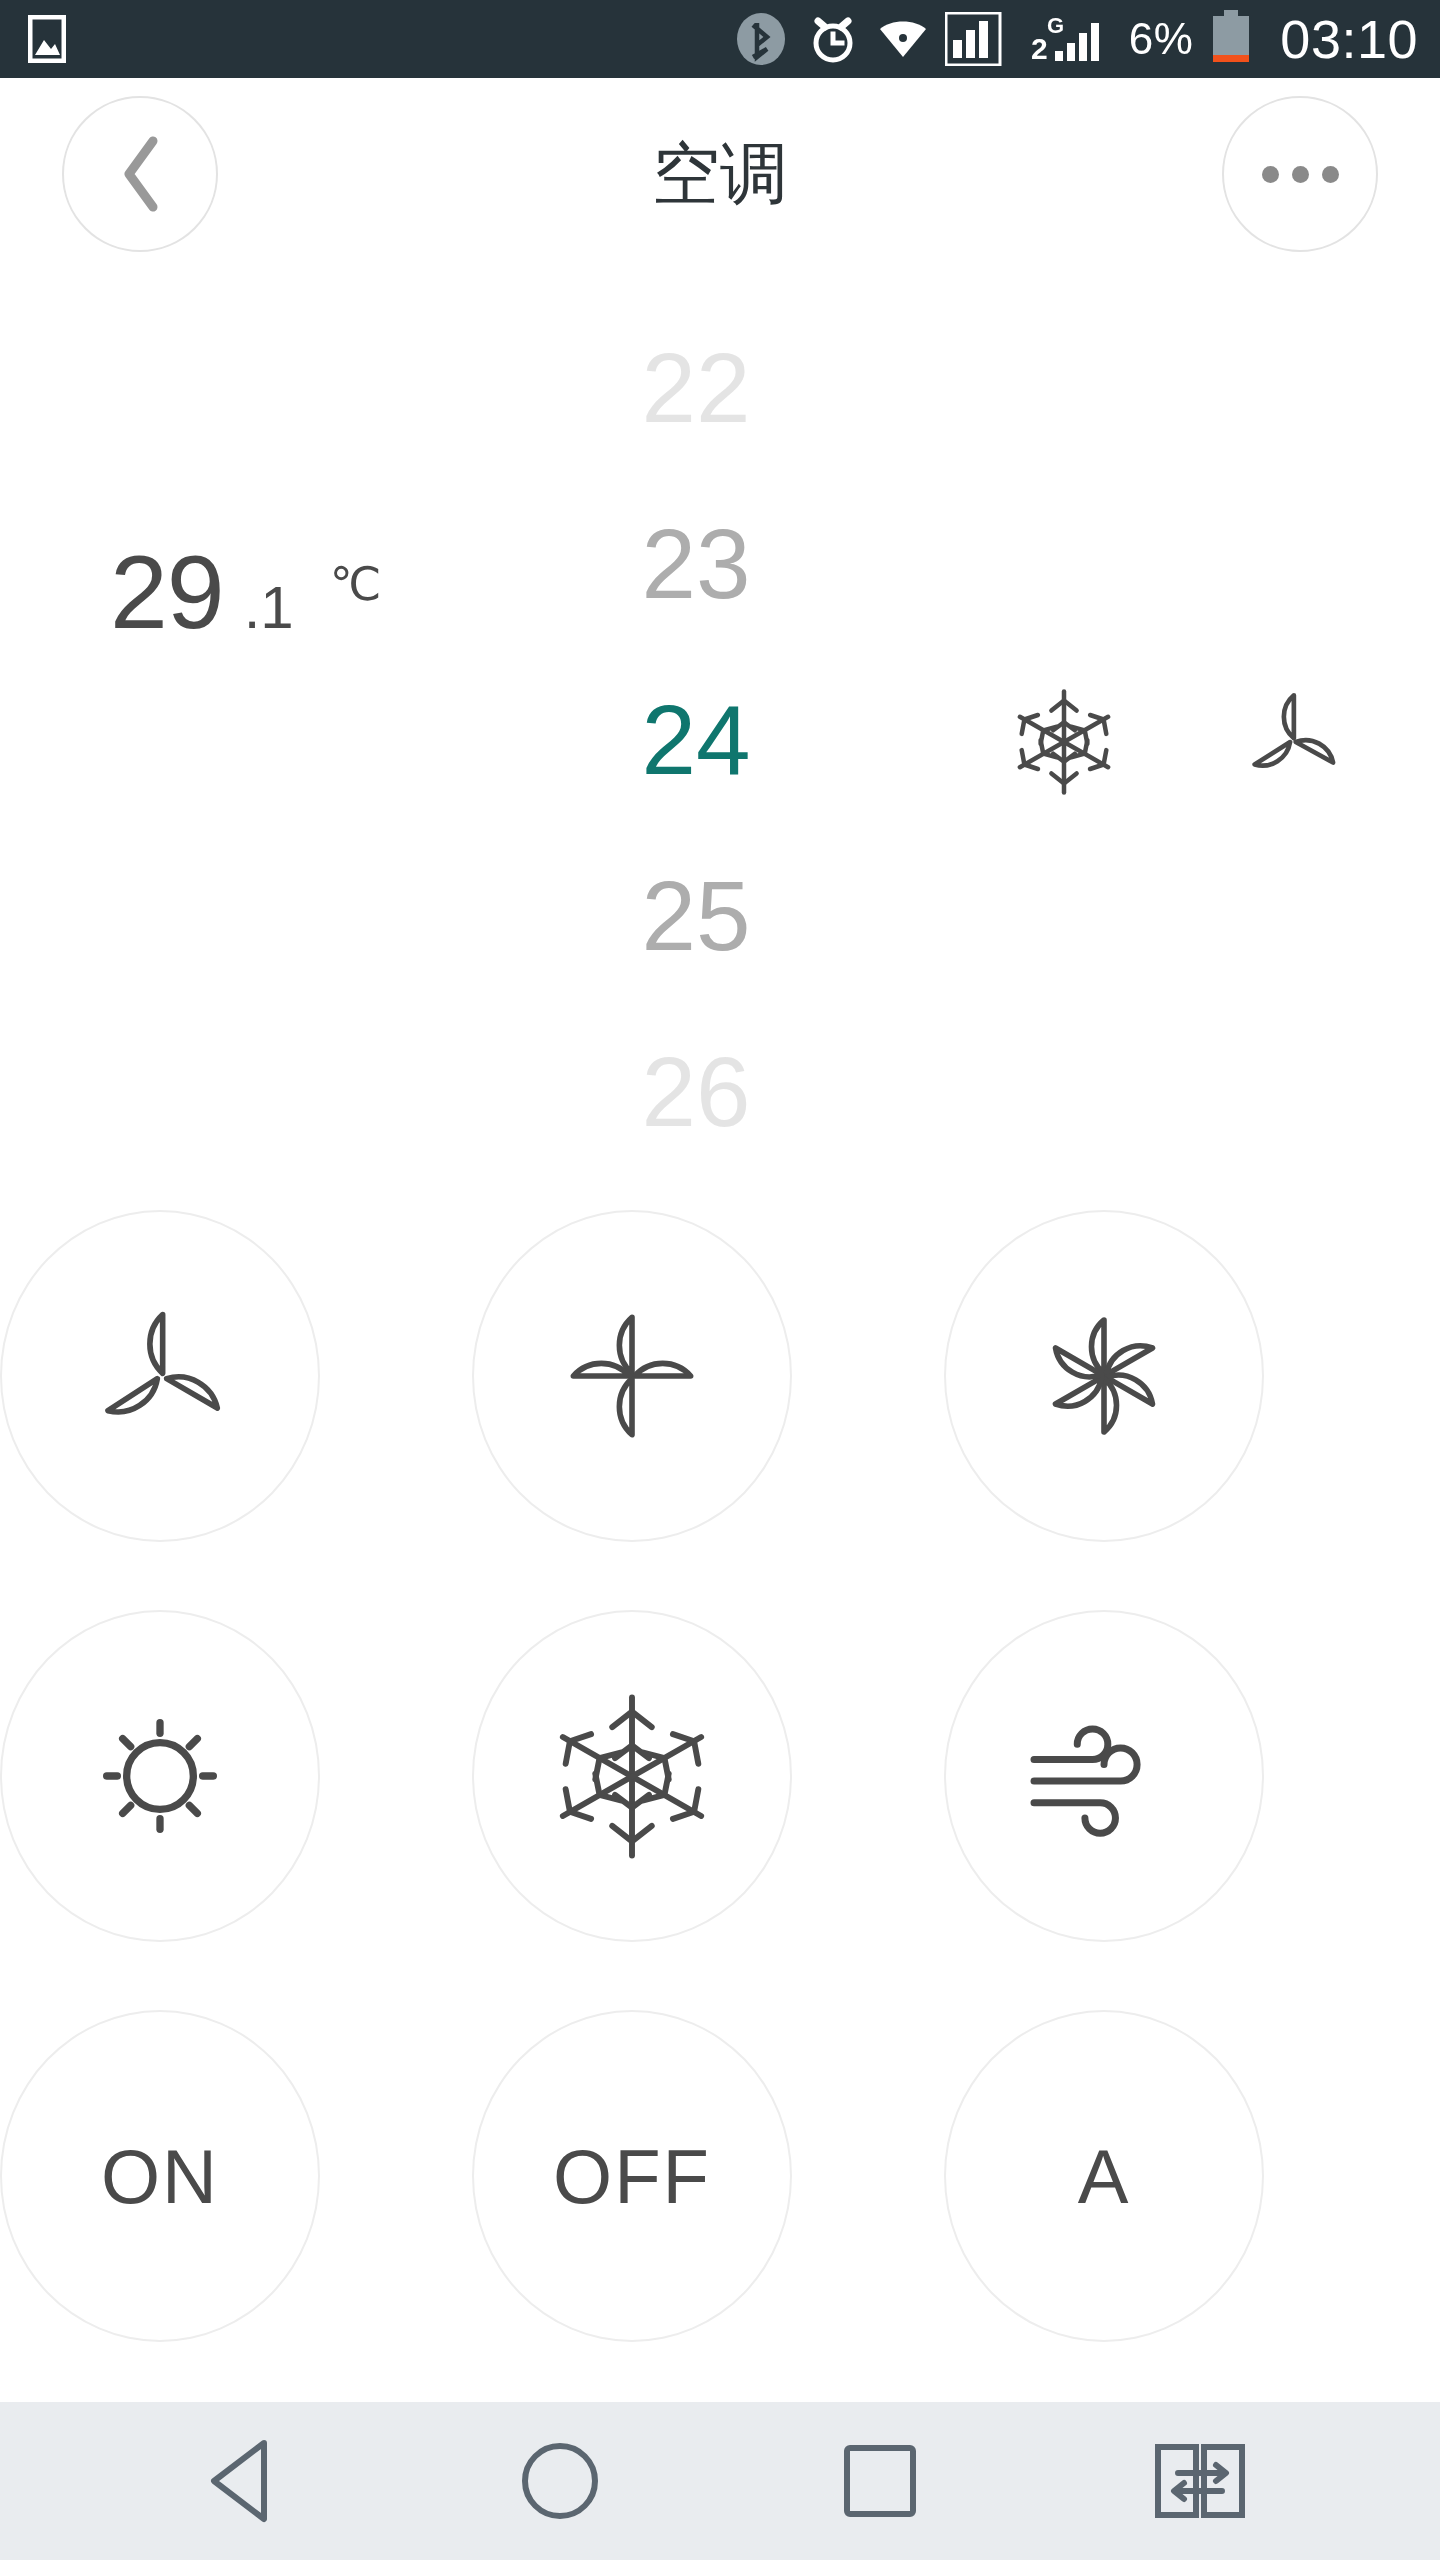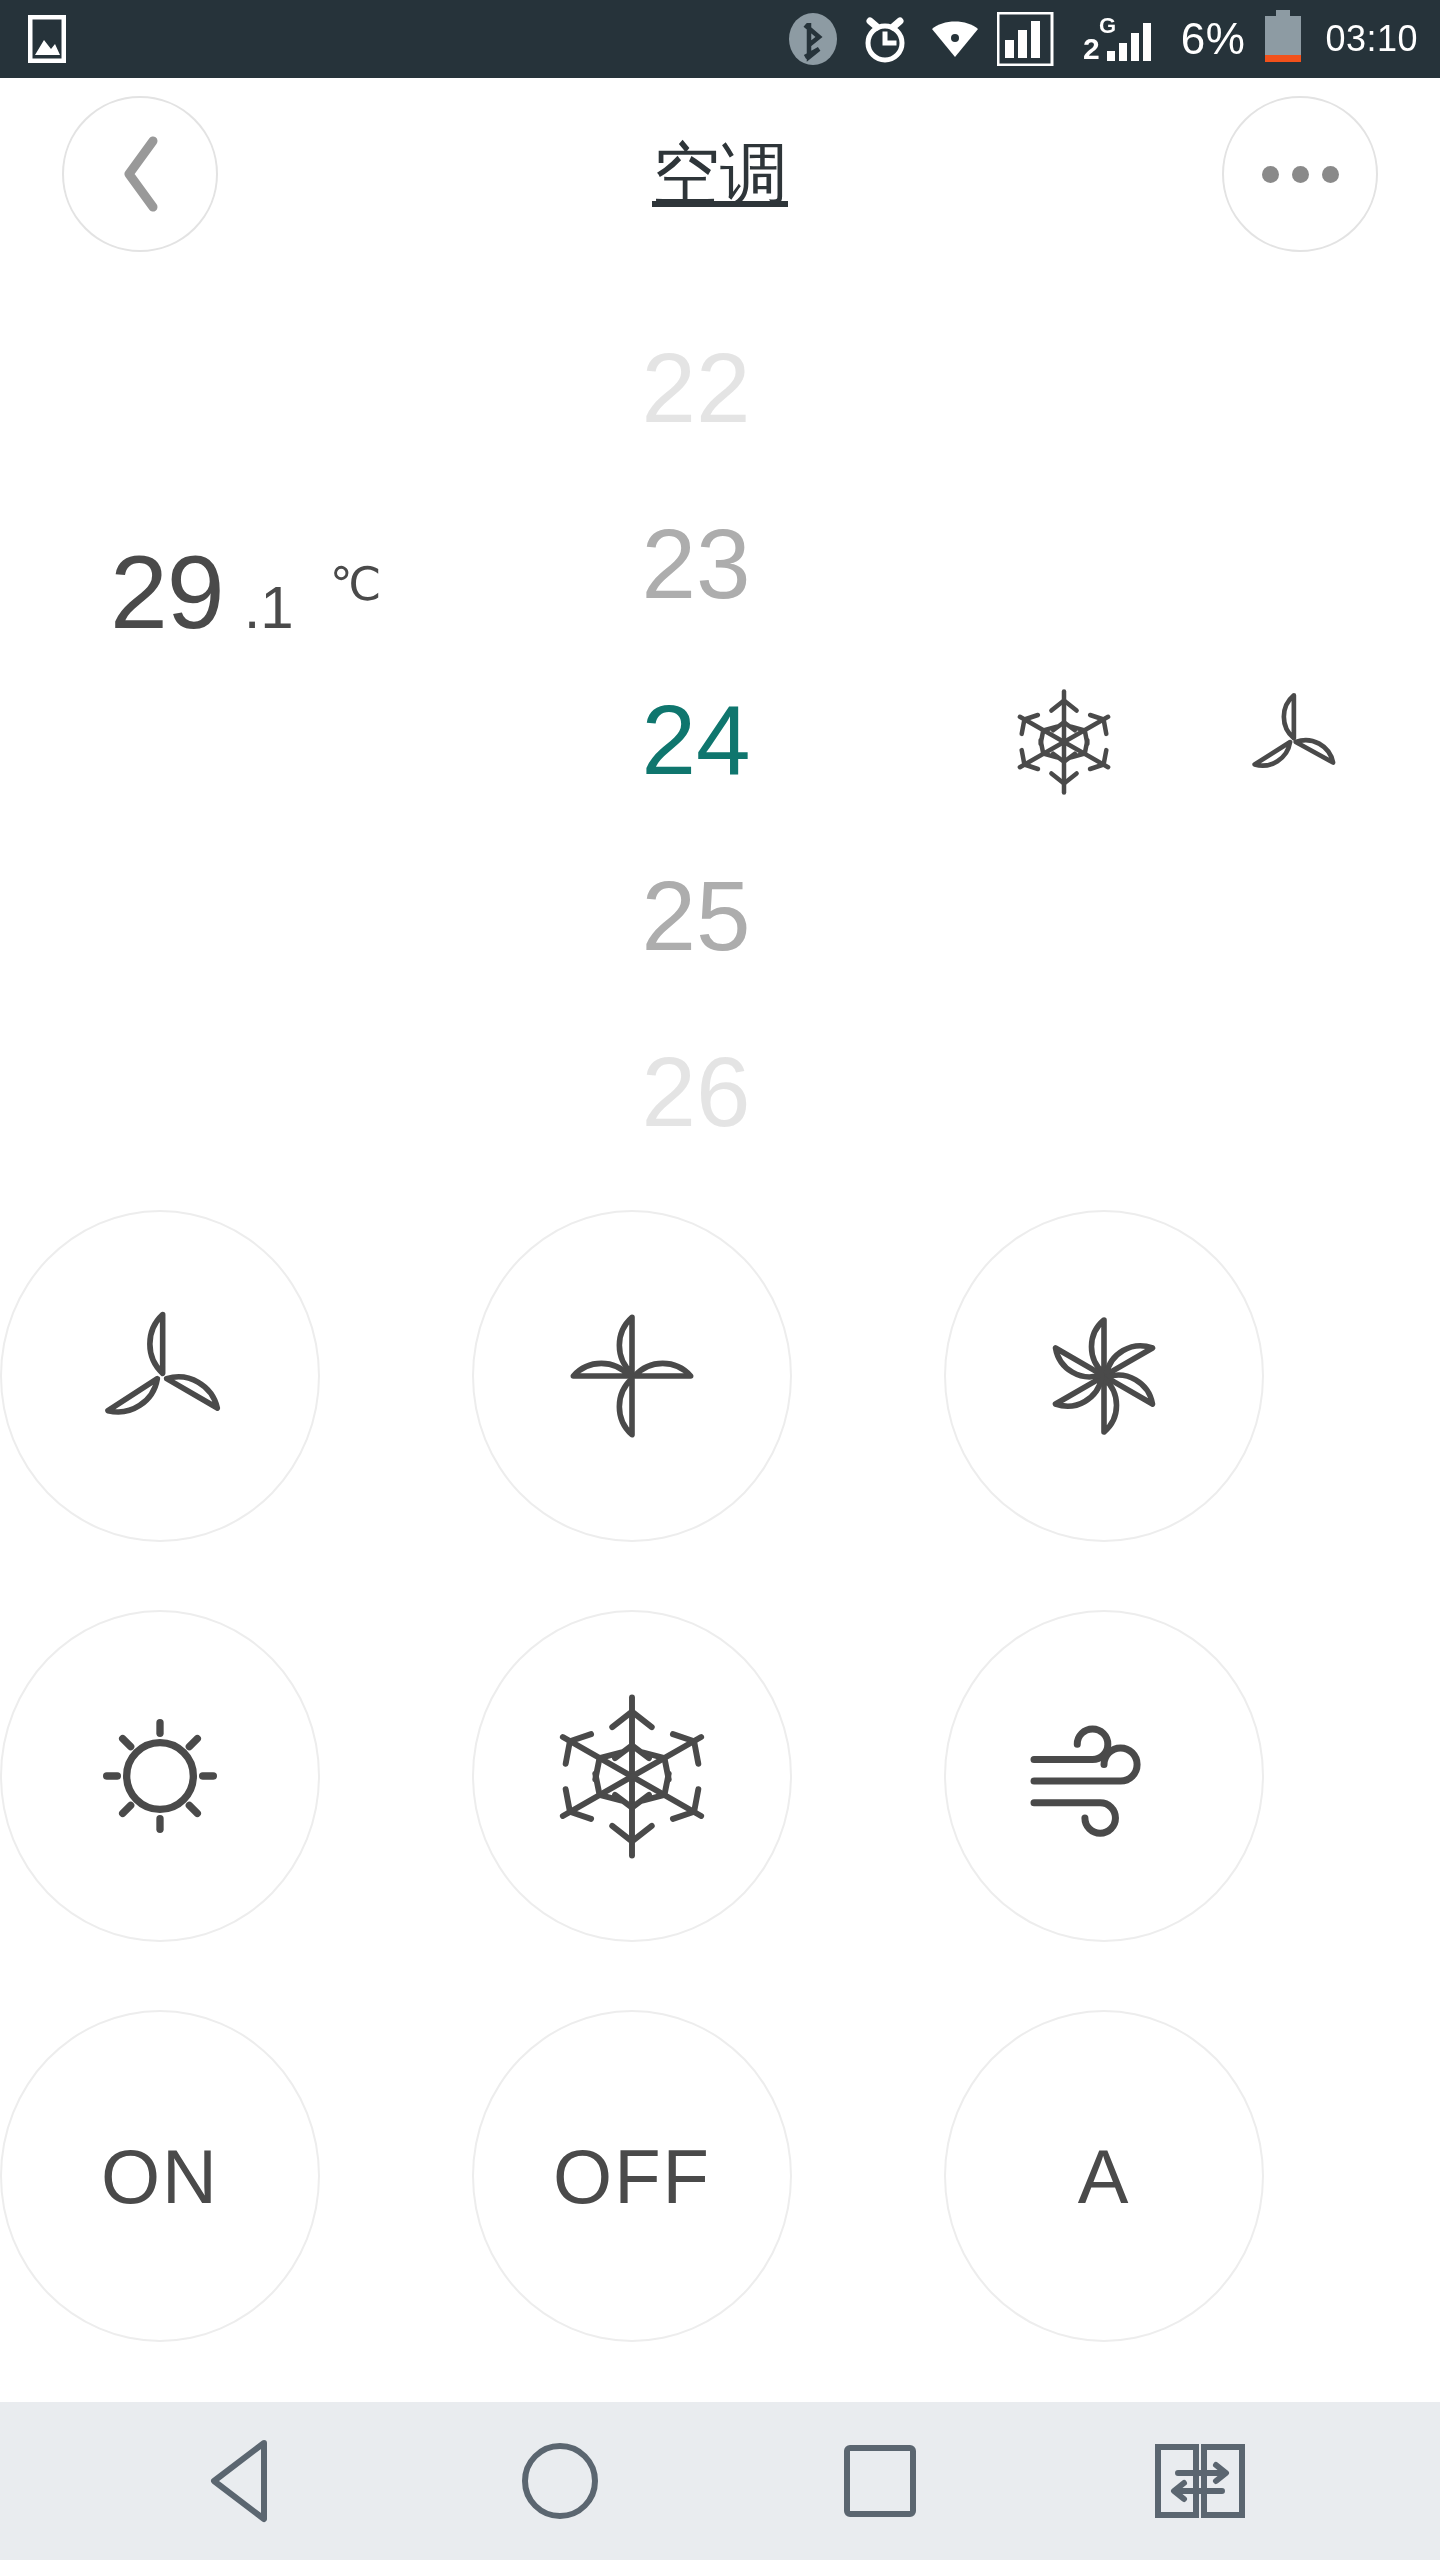--- a/index.html
+++ b/index.html
@@ -17,41 +17,40 @@
     background:#26333a; display:flex; align-items:center;
     padding:0 22px 0 28px;
   }
   .sb-left { display:flex; align-items:center; gap:14px; }
   .sb-right { margin-left:auto; display:flex; align-items:center; gap:16px; }
   .sb-icon { display:flex; align-items:center; justify-content:center; }
   .sb-text {
     color:#ffffff; font-size:44px; letter-spacing:0.5px; line-height:1;
     font-family:"Liberation Sans","DejaVu Sans",sans-serif;
   }
-  .sb-clock { font-size:36px; margin-left:4px; }
+  .sb-clock { font-size:54px; margin-left:11px; }
 
   
   .header {
     position:absolute; left:0; top:78px; width:1440px; height:190px;
   }
   .circle-btn {
     position:absolute; width:156px; height:156px; border-radius:50%;
     border:2px solid #e3e3e3; background:#fff;
     display:flex; align-items:center; justify-content:center;
   }
   .circle-btn.back { left:62px; top:18px; }
   .circle-btn.more { right:62px; top:18px; }
   .dots { display:flex; gap:13px; }
   .dots i { display:block; width:17px; height:17px; border-radius:50%; background:#8a8a8a; }
   .page-title {
     position:absolute; left:0; top:18px; width:1440px; height:156px;
     display:flex; align-items:center; justify-content:center;
     font-size:68px; color:#2e3539; font-weight:400;
     font-family:"DejaVu Sans",sans-serif;
-    text-decoration:underline;
   }
 
   
   .ambient {
     position:absolute; left:110px; top:540px; width:470px;
   }
   .amb-row { display:flex; align-items:baseline;gap:20px; }
   .amb-int {
     font-size:104px; color:#4a4a4a; font-weight:400; line-height:1;
     letter-spacing:-1px;

